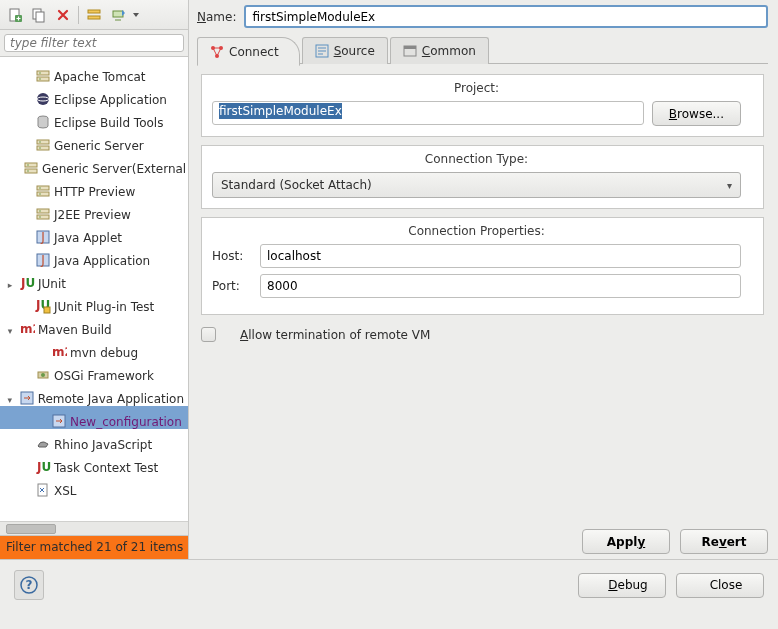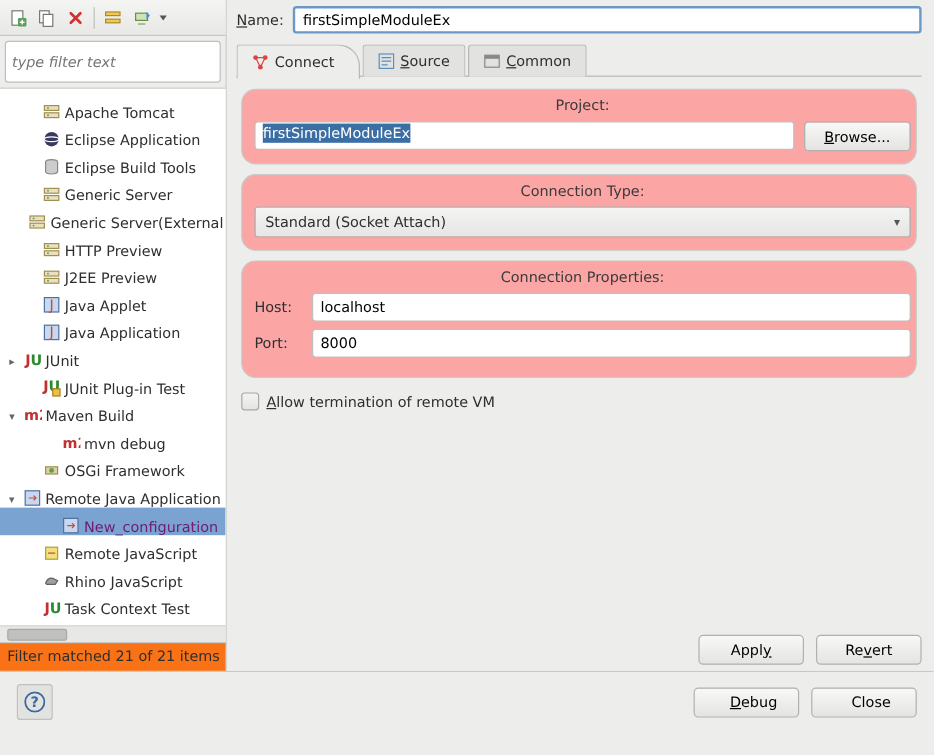--- a/index.html
+++ b/index.html
@@ -9,21 +9,21 @@
 .top-area { display: flex; height: 560px; border-bottom: 1px solid #c8c8c6; }
 .left-panel { width: 189px; display: flex; flex-direction: column; border-right: 1px solid #c8c8c6; background: #ededeb; }
 .right-panel { flex: 1; display: flex; flex-direction: column; background: #ededeb; padding: 5px 10px 5px 8px; }
 
 .toolbar { height: 30px; background: linear-gradient(#f4f4f2, #e8e8e6); border-bottom: 1px solid #c8c8c6; display: flex; align-items: center; padding: 0 4px; gap: 2px; }
 .tb-btn { width: 22px; height: 22px; display: flex; align-items: center; justify-content: center; border-radius: 2px; cursor: pointer; }
 .tb-sep { width: 1px; height: 18px; background: #c0c0be; margin: 0 2px; }
 .tb-drop { width: 10px; display: flex; align-items: center; justify-content: center; }
 
 .filter-box { padding: 4px; border-bottom: 1px solid #c8c8c6; }
-.filter-input { width: 100%; height: 35px; padding: 2px 5px; border: 1px solid #bfbfbd; border-radius: 3px; background: #fff; font-style: italic; color: #6d28d9; }
+.filter-input { width: 100%; height: 18px; padding: 2px 5px; border: 1px solid #bfbfbd; border-radius: 3px; background: #fff; font-style: italic; color: #6d28d9; }
 
 .tree-container { flex: 1; overflow: hidden; background: #fff; position: relative; }
 .tree { padding: 4px 0; }
 .tree-item { display: flex; align-items: flex-end; height: 23px; padding-left: 4px; cursor: pointer; white-space: nowrap; }
 .tree-item.selected { background: #7aa3d1; color: #701a75; }
 .exp { width: 12px; height: 12px; display: flex; align-items: center; justify-content: center; color: #666; font-size: 9px; }
 .ticon { width: 16px; height: 16px; margin: 0 3px; display: flex; align-items: center; justify-content: center; }
 .tlabel { padding-right: 4px; }
 .indent1 { padding-left: 20px; }
 .indent2 { padding-left: 36px; }
@@ -35,37 +35,37 @@
 
 .name-row { display: flex; align-items: center; gap: 8px; margin-bottom: 8px; }
 .name-input { flex: 1; height: 23px; padding: 2px 6px; border: 2px solid #6a99c7; border-radius: 3px; background: #fff; }
 
 .tabs-row { display: flex; height: 28px; border-bottom: 1px solid #b8b8b6; position: relative; text-align: right; }
 .tab { display: flex; align-items: center; gap: 5px; padding: 0 12px; border: 1px solid #b8b8b6; border-bottom: none; background: #e2e2e0; margin-right: 2px; border-radius: 3px 3px 0 0; position: relative; top: 1px; cursor: pointer; }
 .tab.active { background: #ededeb; border-bottom: 1px solid #ededeb; z-index: 2; border-top-right-radius: 18px; padding-right: 20px; height: 29px; }
 .tab-icon { width: 14px; height: 14px; }
 
 .tab-content { flex: 1; background: #ededeb; padding: 10px 4px; display: flex; flex-direction: column; gap: 8px; overflow: hidden; }
-.group { border: 1px solid #c8c8c6; border-radius: 12px; background: #fca5a5; padding: 6px 4px 10px 10px; }
+.group { border: 1px solid #c8c8c6; border-radius: 0; background: #ffffff; padding: 6px 22px 10px 10px; }
 .group-title { text-align: center; margin-bottom: 6px; color: #3a3a3a; }
 .proj-row { display: flex; gap: 8px; }
 .proj-input { flex: 1; height: 24px; border: 1px solid #bfbfbd; border-radius: 3px; background: #fff; padding: 2px 6px; }
 .proj-input .sel { background: #3b6ea5; color: #fff; padding: 1px 0; }
 .btn { height: 25px; padding: 0 16px; background: linear-gradient(#f8f8f6, #e4e4e2); border: 1px solid #b0b0ae; border-radius: 4px; cursor: pointer; }
 .combo { width: 100%; height: 26px; border: 1px solid #b0b0ae; border-radius: 3px; background: linear-gradient(#f4f4f2, #e6e6e4); padding: 0 8px; display: flex; align-items: center; justify-content: space-between; cursor: pointer; }
 .combo-arrow { font-size: 10px; color: #555; }
 .form-row { display: flex; align-items: center; gap: 8px; margin-bottom: 6px; }
 .form-label { width: 40px; }
 .form-input { flex: 1; height: 24px; border: 1px solid #bfbfbd; border-radius: 3px; background: #fff; padding: 2px 6px; }
-.chk-row { display: flex; align-items: center; gap: 6px; margin-top: 4px; }
+.chk-row { display: flex; align-items: center; gap: 24px; margin-top: 4px; }
 .chk { width: 15px; height: 15px; border: 1px solid #a8a8a6; border-radius: 3px; background: linear-gradient(#f4f4f2,#e4e4e2); }
 .ul { text-decoration: underline; }
 
 .button-row-right { display: flex; justify-content: flex-end; gap: 10px; padding: 8px 0 0 0; }
-.button-row-right .btn { min-width: 88px; }
+.button-row-right .btn { min-width: 88px; font-weight: bold; }
 
 .bottom-bar { display: flex; align-items: center; justify-content: space-between; padding: 10px 14px; }
 .help-btn { width: 30px; height: 30px; border: 1px solid #c0c0be; border-radius: 3px; background: #e2e2e0; display: flex; align-items: center; justify-content: center; cursor: pointer; }
 .bottom-right { display: flex; gap: 10px; }
 .bottom-right .btn { min-width: 88px; padding-left: 28px; }
 
 svg { display: block; }
 </style>
 </head>
 <body>
@@ -279,30 +279,20 @@
             </div>
             <div class="tree-item indent2 selected">
               <span class="exp"></span>
               <span class="ticon">
                 <svg width="16" height="16" viewBox="0 0 16 16">
                   <rect x="2" y="2" width="12" height="12" fill="#c8d8f0" stroke="#5070a0"></rect>
                   <path d="M5 8 L11 8 M9 6 L11 8 L9 10" stroke="#c05030" fill="none"></path>
                 </svg>
               </span>
               <span class="tlabel">New_configuration</span>
-            </div>
-            <div class="tree-item indent1">
-              <span class="exp"></span>
-              <span class="ticon">
-                <svg width="16" height="16" viewBox="0 0 16 16">
-                  <rect x="3" y="3" width="10" height="10" fill="#f0e080" stroke="#b0a030"></rect>
-                  <path d="M5 8 L11 8" stroke="#c05030"></path>
-                </svg>
-              </span>
-              <span class="tlabel">Remote JavaScript</span>
             </div>
             <div class="tree-item indent1">
               <span class="exp"></span>
               <span class="ticon">
                 <svg width="16" height="16" viewBox="0 0 16 16">
                   <path d="M3 10 Q5 5 9 6 L13 8 L11 11 L4 11 Z" fill="#a0a0a0" stroke="#606060"></path>
                 </svg>
               </span>
               <span class="tlabel">Rhino JavaScript</span>
             </div>

